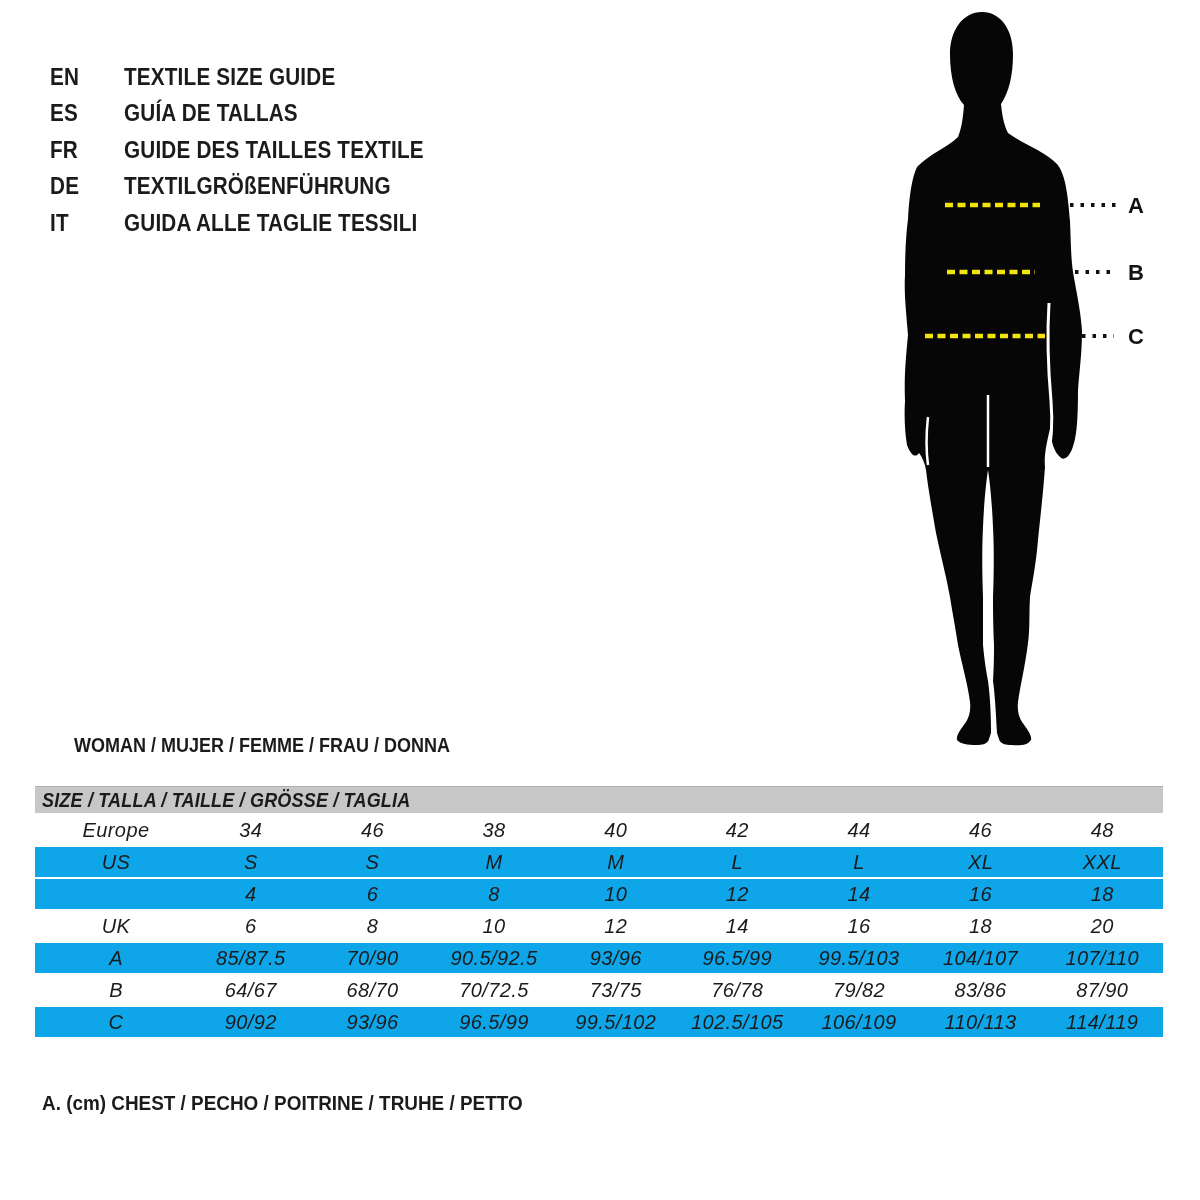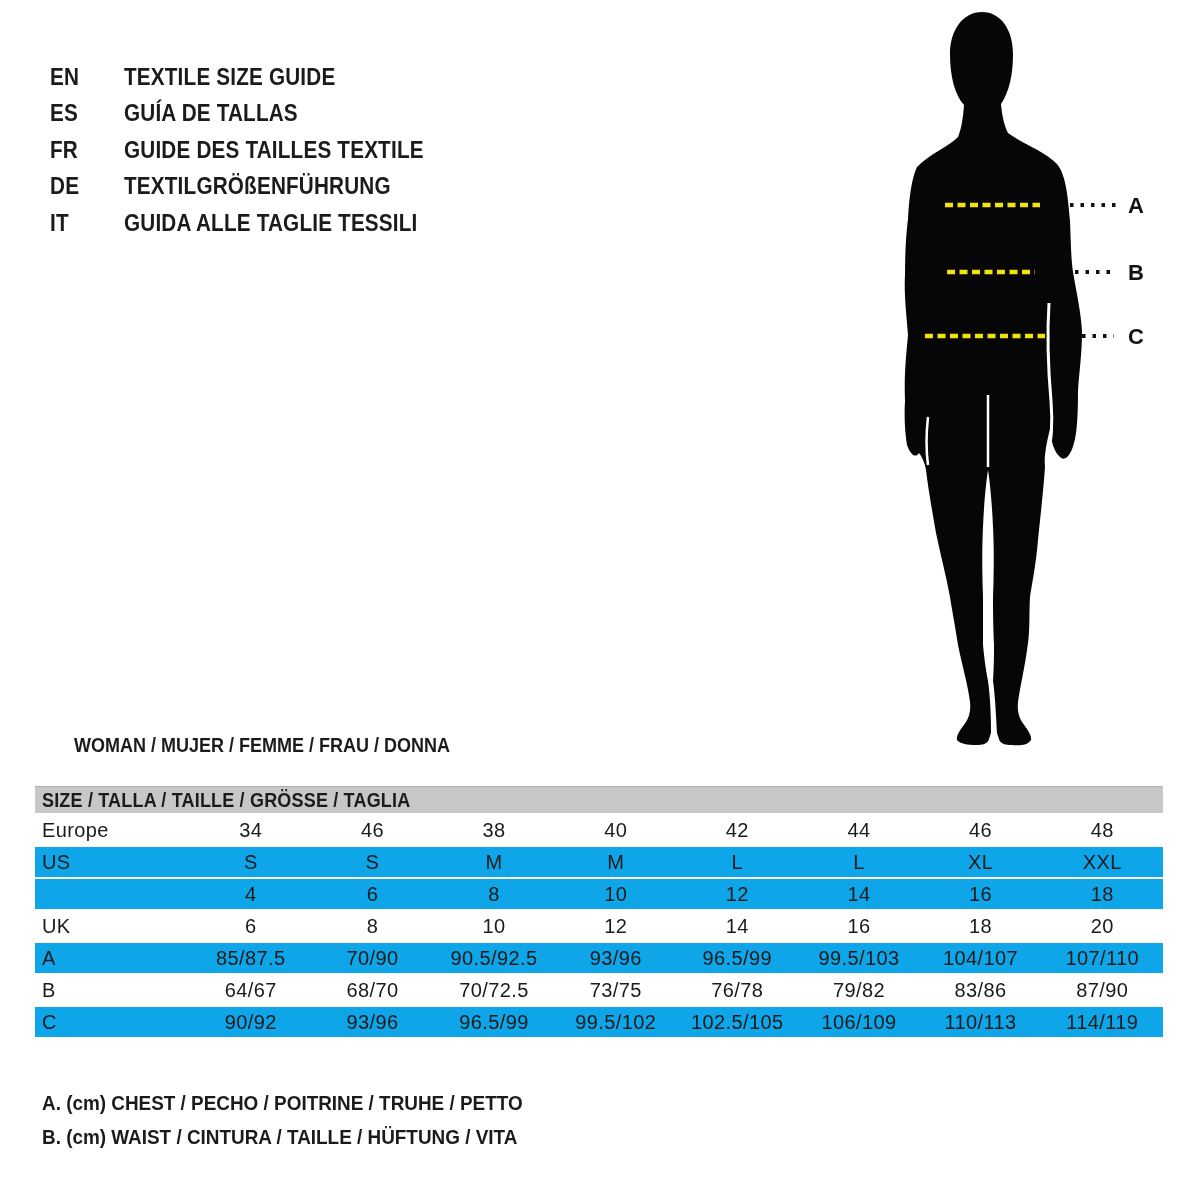--- a/index.html
+++ b/index.html
@@ -13,25 +13,25 @@
 
   
   #langs{left:50px;top:36px;margin-top:23px;}
   .lrow{height:36.5px;display:flex;align-items:center;font-size:23px;font-weight:700;letter-spacing:0.2px;}
   .lrow .code{width:74px;flex:0 0 74px;}
 
   
   #gender-line{left:42px;top:734px;font-size:20px;font-weight:700;margin-left:32px;}
 
   
-  #tablewrap{left:35px;top:784px;width:1128px;}
+  #tablewrap{left:35px;top:784px;width:1128px;font-style:italic;}
   table{width:100%;border-collapse:separate;border-spacing:0 2px;table-layout:fixed;}
   td{height:30px;font-size:20px;letter-spacing:0.4px;text-align:center;padding:0;color:#1b1b1b;overflow:hidden;}
   tr.hdr td{background:#c7c7c7;height:26px;text-align:left;padding-left:7px;font-size:20px;font-weight:700;border-top:1px solid #b0b0b0;}
-  td.lbl{text-align:left;padding-left:7px;}
+  td.lbl{text-align:center;padding-left:7px;}
   tr.shade td{background:#0ea5e9;}
   tr.hdr td{letter-spacing:0.2px;}
 
   
   #legend{left:42px;top:1091px;}
   .legrow{height:34px;display:flex;align-items:flex-start;font-size:21px;font-weight:700;}
 
   
   #figure{left:860px;top:5px;}
 </style>
@@ -224,16 +224,13 @@
       <td>114/119</td>
     </tr>
   </tbody>
     </table>
 </div>
 
 <div id="legend" class="abs">
   <div class="legrow">
       <span class="cond">A. (cm) CHEST / PECHO / POITRINE / TRUHE / PETTO</span>
     </div>
-  <div class="legrow">
-      <span class="cond">B. (cm) WAIST / CINTURA / TAILLE / HÜFTUNG / VITA</span>
-    </div>
 </div>
 
 </body></html>

